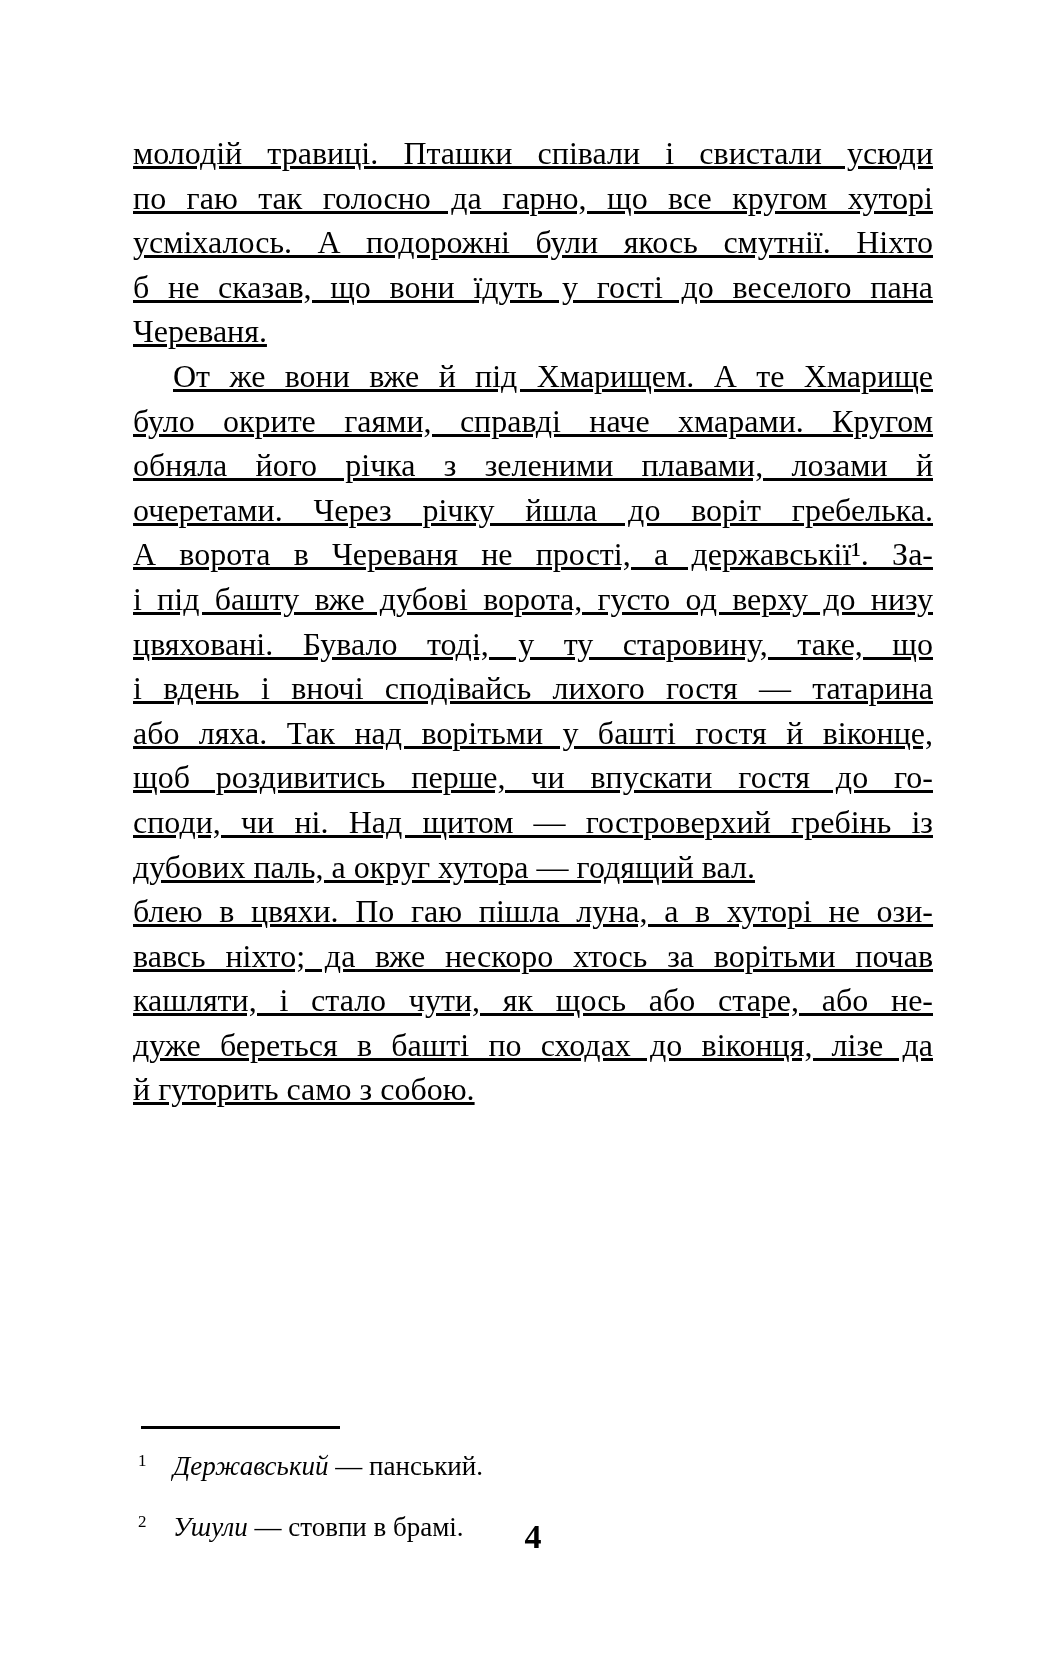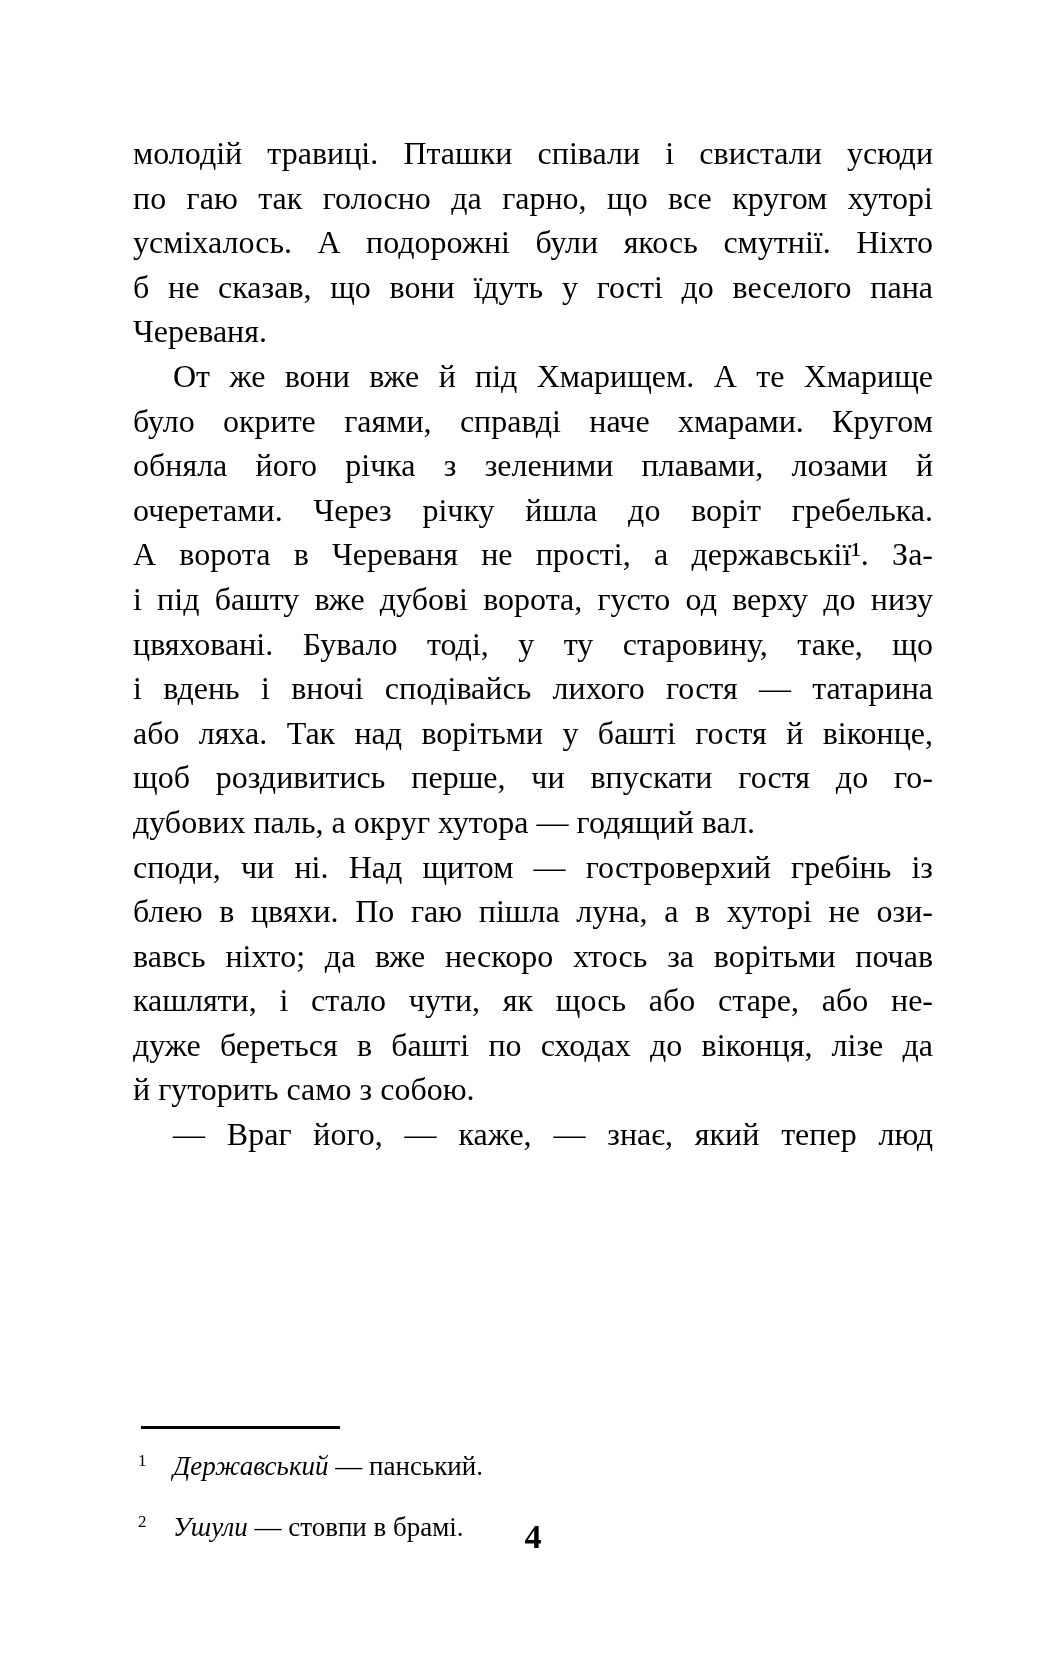--- a/index.html
+++ b/index.html
@@ -18,20 +18,21 @@
     top: 131px;
     width: 800px;
   }
   .line {
     font-size: 32px;
     line-height: 44.6px;
     text-align: justify;
     text-align-last: justify;
     text-justify: inter-word;
     white-space: normal;
+    text-decoration: underline;
   }
   .line.flush-last { text-align-last: left; }
   .line.indent { text-indent: 40px; }
   .footnotes {
     position: absolute;
     left: 133px;
     top: 1426px;
     width: 800px;
   }
   .fn-rule {
@@ -81,30 +82,29 @@
     <div class="line indent">От же вони вже й під Хмарищем. А те Хмарище</div>
     <div class="line">було окрите гаями, справді наче хмарами. Кругом</div>
     <div class="line">обняла його річка з зеленими плавами, лозами й</div>
     <div class="line">очеретами. Через річку йшла до воріт гребелька.</div>
     <div class="line">А ворота в Череваня не прості, а державськії¹. За-</div>
     <div class="line">і під башту вже дубові ворота, густо од верху до низу</div>
     <div class="line">цвяховані. Бувало тоді, у ту старовину, таке, що</div>
     <div class="line">і вдень і вночі сподівайсь лихого гостя — татарина</div>
     <div class="line">або ляха. Так над ворітьми у башті гостя й віконце,</div>
     <div class="line">щоб роздивитись перше, чи впускати гостя до го-</div>
+    <div class="line">споди, чи ні. Над щитом — гостроверхий гребінь із</div>
     <div class="line flush-last">дубових паль, а округ хутора — годящий вал.</div>
-    <div class="line">споди, чи ні. Над щитом — гостроверхий гребінь із</div>
 
     <div class="line">блею в цвяхи. По гаю пішла луна, а в хуторі не ози-</div>
     <div class="line">вавсь ніхто; да вже нескоро хтось за ворітьми почав</div>
     <div class="line">кашляти, і стало чути, як щось або старе, або не-</div>
     <div class="line">дуже береться в башті по сходах до віконця, лізе да</div>
     <div class="line flush-last">й гуторить само з собою.</div>
 
-    <div class="line indent">— Враг його, — каже, — знає, який тепер люд</div>
   </div>
 
   <div class="footnotes">
     <div class="fn-rule"></div>
     <div class="footnote">
       <span class="fn-marker">1</span><span class="fn-term">Державський</span> <span class="fn-def">— панський.</span>
     </div>
     <div class="footnote">
       <span class="fn-marker">2</span><span class="fn-term">Ушули</span> <span class="fn-def">— стовпи в брамі.</span>
     </div>

